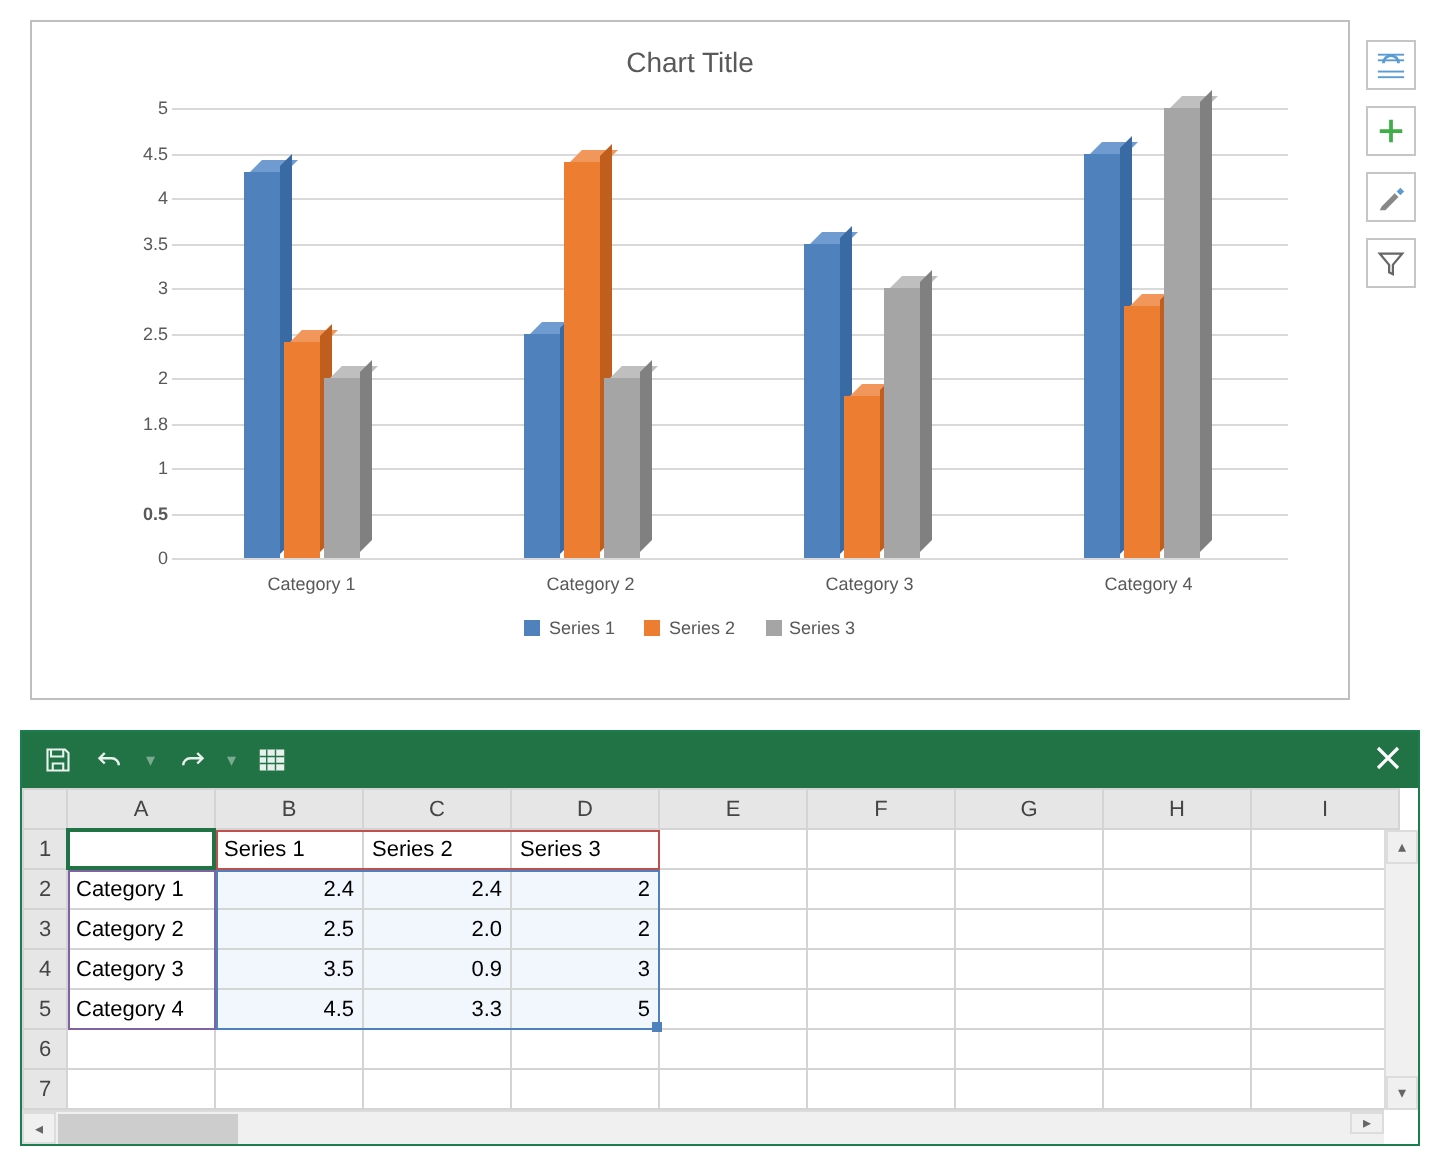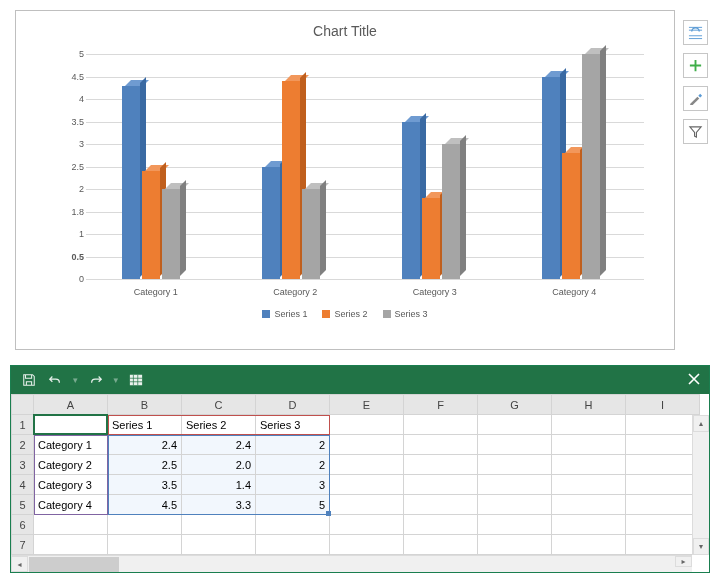--- a/index.html
+++ b/index.html
@@ -306,21 +306,21 @@
             <td class=""></td>
             <td class=""></td>
             <td class=""></td>
           </tr>
         </tbody>
         <tbody>
           <tr>
             <th class="rowhdr">4</th>
             <td class="cat-cell">Category 3</td>
             <td class="data-cell data-range">3.5</td>
-            <td class="data-cell data-range">1.4</td>
+            <td class="data-cell data-range">0.9</td>
             <td class="data-cell data-range">3</td>
             <td class=""></td>
             <td class=""></td>
             <td class=""></td>
             <td class=""></td>
             <td class=""></td>
           </tr>
         </tbody>
         <tbody>
           <tr>

